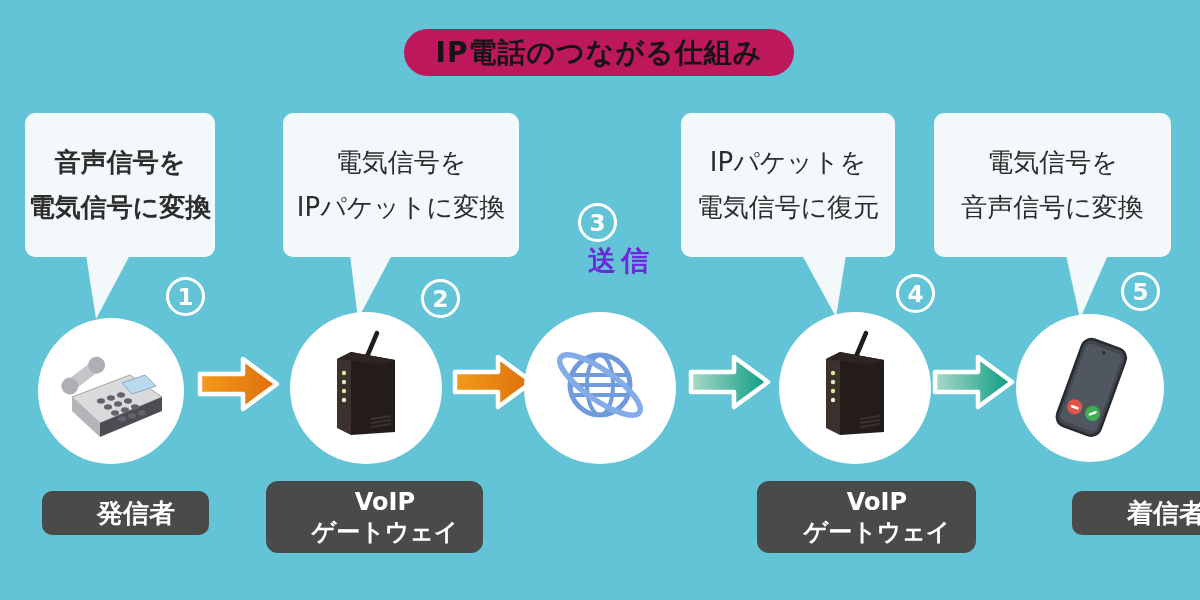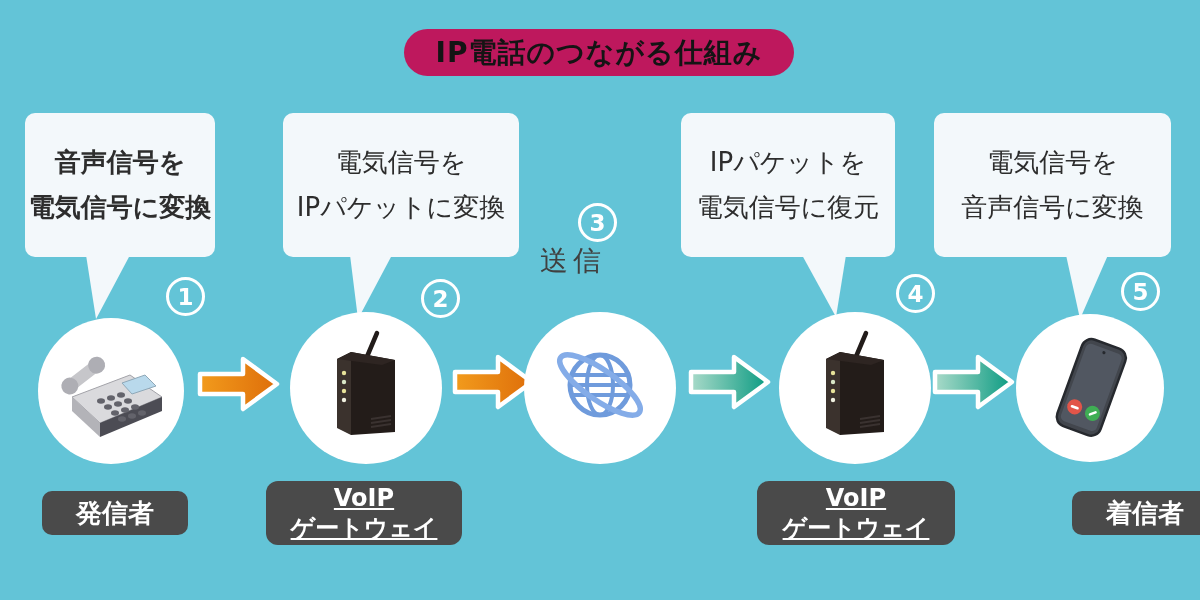--- a/index.html
+++ b/index.html
@@ -39,22 +39,22 @@
     border-radius:50%; color:#ffffff; display:flex; align-items:center;
     justify-content:center; font-size:23px; font-weight:bold;
   }
   .n1 { left:166px;  top:277px; }
   .n2 { left:421px;  top:279px; }
   .n3 { left:578px;  top:203px; }
   .n4 { left:896px;  top:274px; }
   .n5 { left:1121px; top:272px; }
 
   .send-label {
-    position:absolute; left:540px; top:242px; width:114px; text-align:left;
-    font-size:28px; font-weight:normal; color:#404040; letter-spacing:5px;
+    position:absolute; left:540px; top:242px; width:114px; text-align:right;
+    font-size:28px; font-weight:bold; color:#6d28d9; letter-spacing:5px;
   }
 
   
   .circle {
     position:absolute; background:#ffffff; border-radius:50%;
     display:flex; align-items:center; justify-content:center;
   }
   .c1 { left:38px;   top:318px; width:146px; height:146px; }
   .c2 { left:290px;  top:312px; width:152px; height:152px; }
   .c3 { left:524px;  top:312px; width:152px; height:152px; }
@@ -65,24 +65,24 @@
   .arrow { position:absolute; width:84px; height:64px; }
   .a1 { left:197px; top:352px; }
   .a2 { left:452px; top:350px; }
   .a3 { left:688px; top:350px; }
   .a4 { left:932px; top:350px; }
 
   
   .plate {
     position:absolute; background:#4A4A4A; color:#ffffff;
     display:flex; flex-direction:column; align-items:center; justify-content:center;
-    font-weight:bold; text-align:center;
+    font-weight:bold; text-align:center;padding-left:21px;
   }
   .plate.single { height:44px; top:491px; border-radius:10px; font-size:26px; }
-  .plate.double { height:64px; top:481px; border-radius:12px; font-size:24px; line-height:30px;text-decoration:underline; }
+  .plate.double { height:72px; top:481px; border-radius:12px; font-size:24px; line-height:30px; }
   .p1 { left:42px;   width:146px; }
   .p2 { left:266px;  width:196px; }
   .p3 { left:503px;  width:192px; }
   .p4 { left:757px;  width:198px; }
   .p5 { left:1072px; width:146px; }
 </style>
 </head>
 <body>
 
 <div class="stage">

